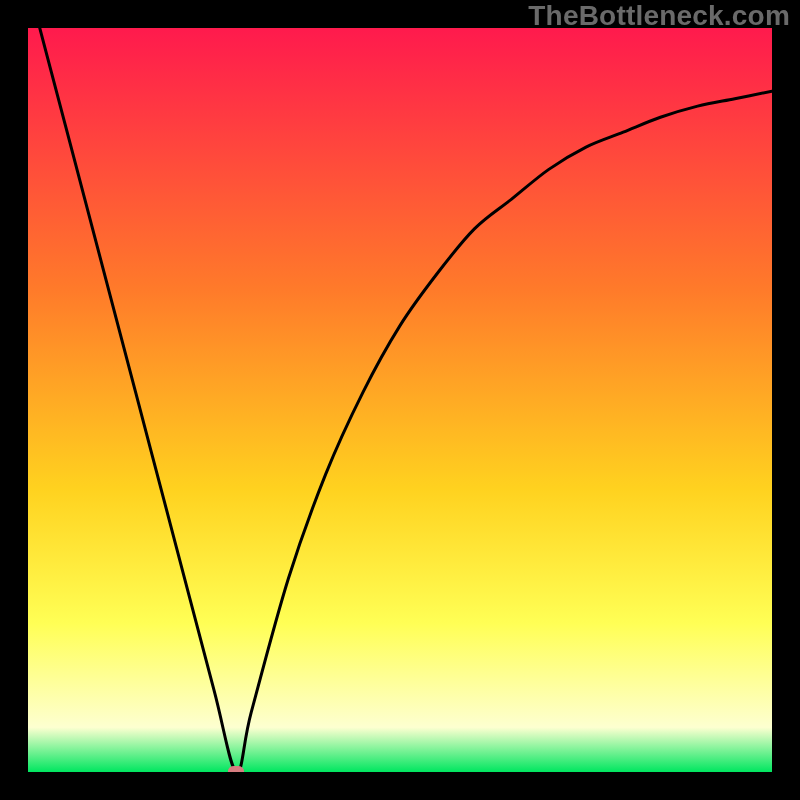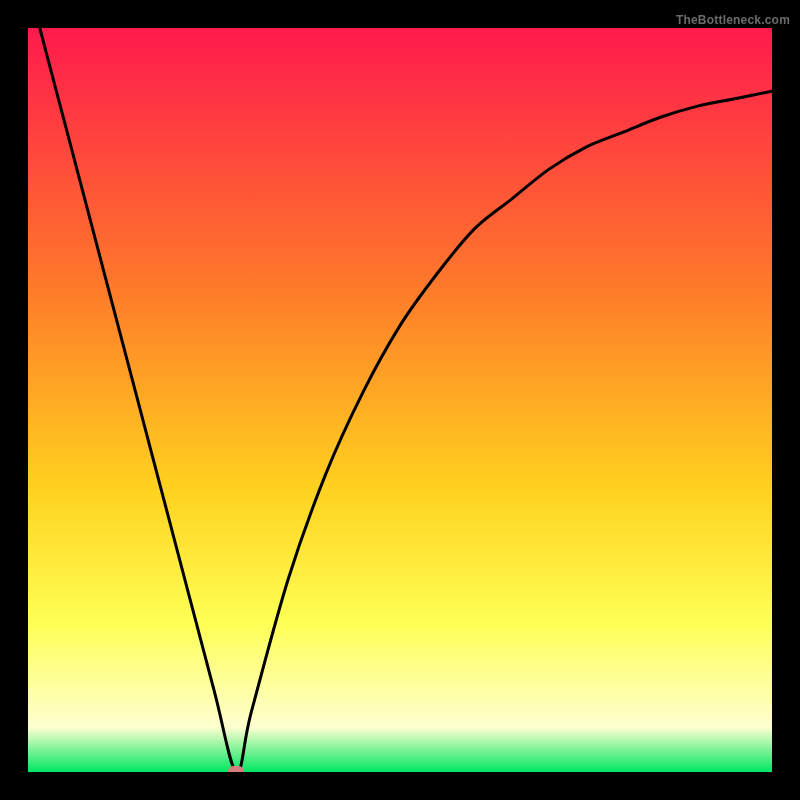--- a/index.html
+++ b/index.html
@@ -20,24 +20,24 @@
   .plot-area {
     position: absolute;
     left: 28px;
     top: 28px;
     width: 744px;
     height: 744px;
     overflow: hidden;
   }
   .watermark {
     position: absolute;
-    top: 13px;
+    top: 0;
     right: 10px;
     color: #6a6a6a;
-    font-size: 12px;
+    font-size: 28px;
     font-weight: 600;
     letter-spacing: 0.2px;
   }
   
   .chart-svg {
     display: block;
     width: 744px;
     height: 744px;
   }
   .marker {

